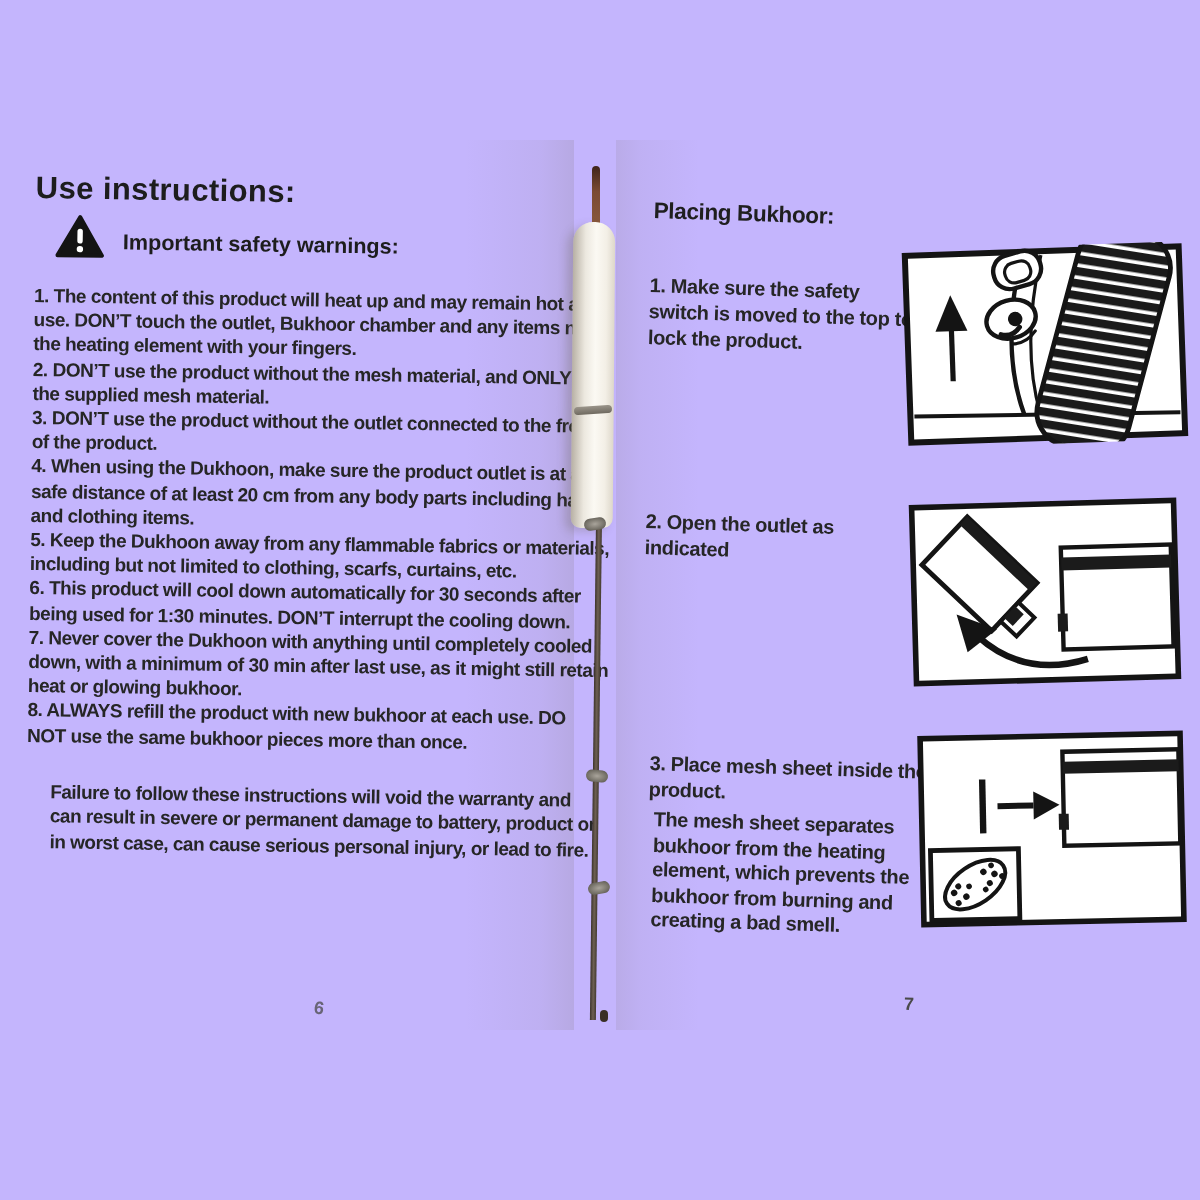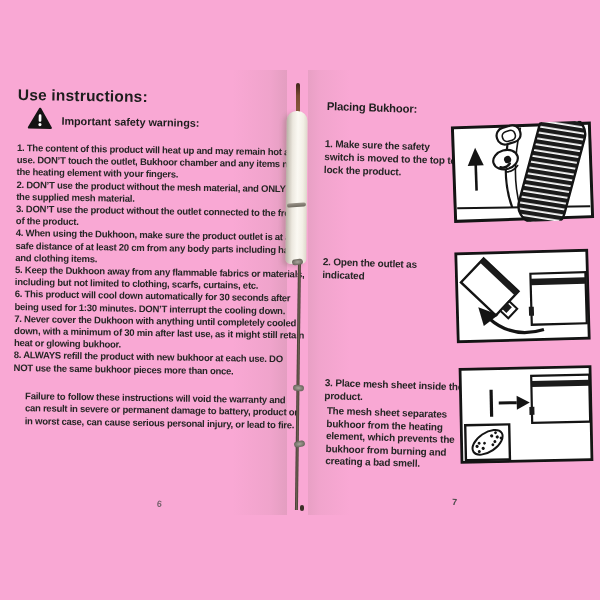--- a/index.html
+++ b/index.html
@@ -1,17 +1,17 @@
 <!DOCTYPE html>
 <html><head>
 <meta charset="utf-8">
 <style>
   html,body{margin:0;padding:0;}
   body{width:600px;height:600px;background:#ffffff;font-family:"Liberation Sans",sans-serif;position:relative;overflow:hidden;}
-  .stage{position:absolute;inset:0;background:#f9a8d4;}
+  .stage{position:absolute;inset:0;background:#c4b5fd;}
 
   
   .fold-shadow-left{position:absolute;left:232px;top:70px;width:55px;height:445px;
     background:linear-gradient(90deg,rgba(115,105,90,0) 0%,rgba(115,105,90,0.07) 70%,rgba(115,105,90,0.16) 100%);}
   .fold-shadow-right{position:absolute;left:308px;top:70px;width:42px;height:445px;
     background:linear-gradient(270deg,rgba(115,105,90,0) 0%,rgba(115,105,90,0.06) 70%,rgba(115,105,90,0.13) 100%);}
 
   
   .left-page{position:absolute;left:18px;top:86px;width:292px;color:#242424;transform:rotate(0.9deg);transform-origin:0 0;}
   .doc-title{font-size:15.5px;font-weight:700;letter-spacing:0.2px;margin:0 0 3px 0;color:#1d1d1d;}

